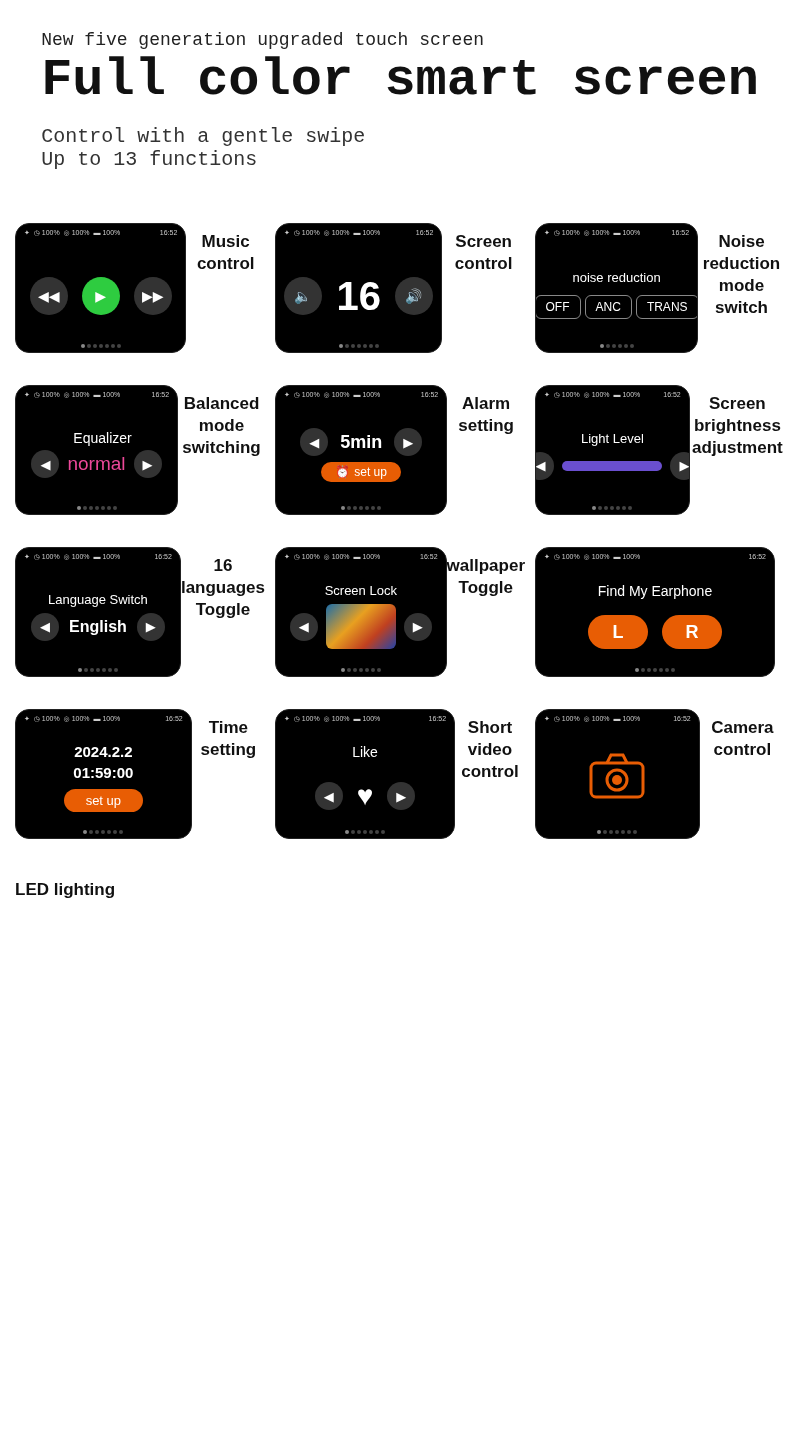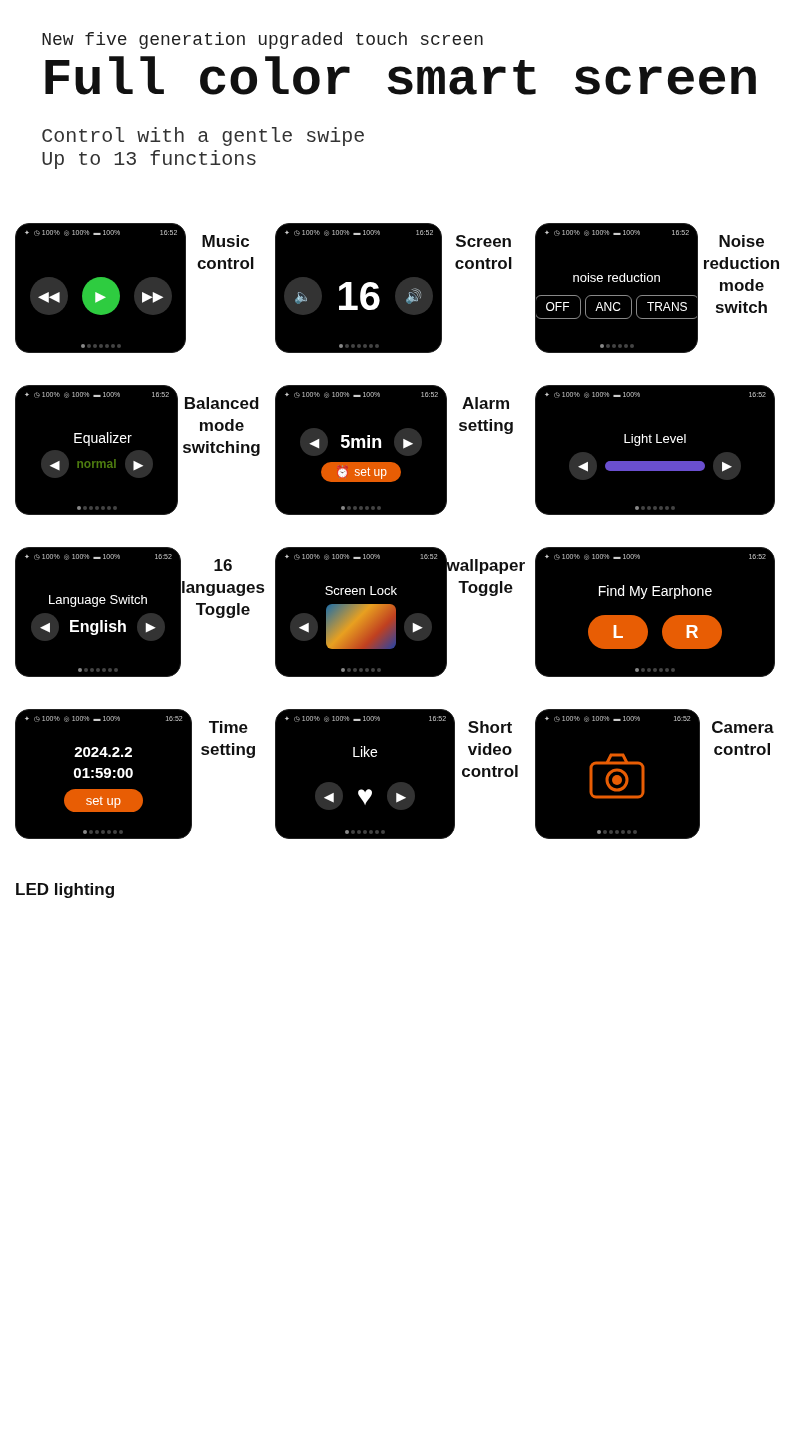--- a/index.html
+++ b/index.html
@@ -120,21 +120,21 @@
     
     .eq-content {
       display: flex;
       flex-direction: column;
       align-items: center;
       margin-top: 8px;
       gap: 4px;
     }
     .eq-label { color: #fff; font-size: 14px; padding-left: 12px; }
     .eq-row { display: flex; align-items: center; gap: 8px; }
-    .eq-value { color: #4d7c0f; font-size: 12px; font-weight: bold; }
+    .eq-value { color: #ec4899; font-size: 19px; font-weight: normal; }
 
     
     .alarm-content {
       display: flex;
       flex-direction: column;
       align-items: center;
       margin-top: 10px;
       gap: 6px;
     }
     .alarm-row { display: flex; align-items: center; gap: 12px; }
@@ -448,20 +448,21 @@
       <div class="dots-bar">
         <div class="dot active"></div>
         <div class="dot"></div>
           <div class="dot"></div>
         <div class="dot"></div>
           <div class="dot"></div>
         <div class="dot"></div>
           <div class="dot"></div>
       </div>
     </div>
+    <div class="cell-label">Screen brightness<br>adjustment</div>
   </div>
 
   <div class="cell">
     <div class="screen">
       <div class="status-bar">
         <span class="left">✦ &nbsp;◷ 100% &nbsp;◎ 100% &nbsp;▬ 100%</span>
         <span class="right">16:52</span>
       </div>
       <div class="lang-content">
         <div class="lang-label">Language Switch</div>

